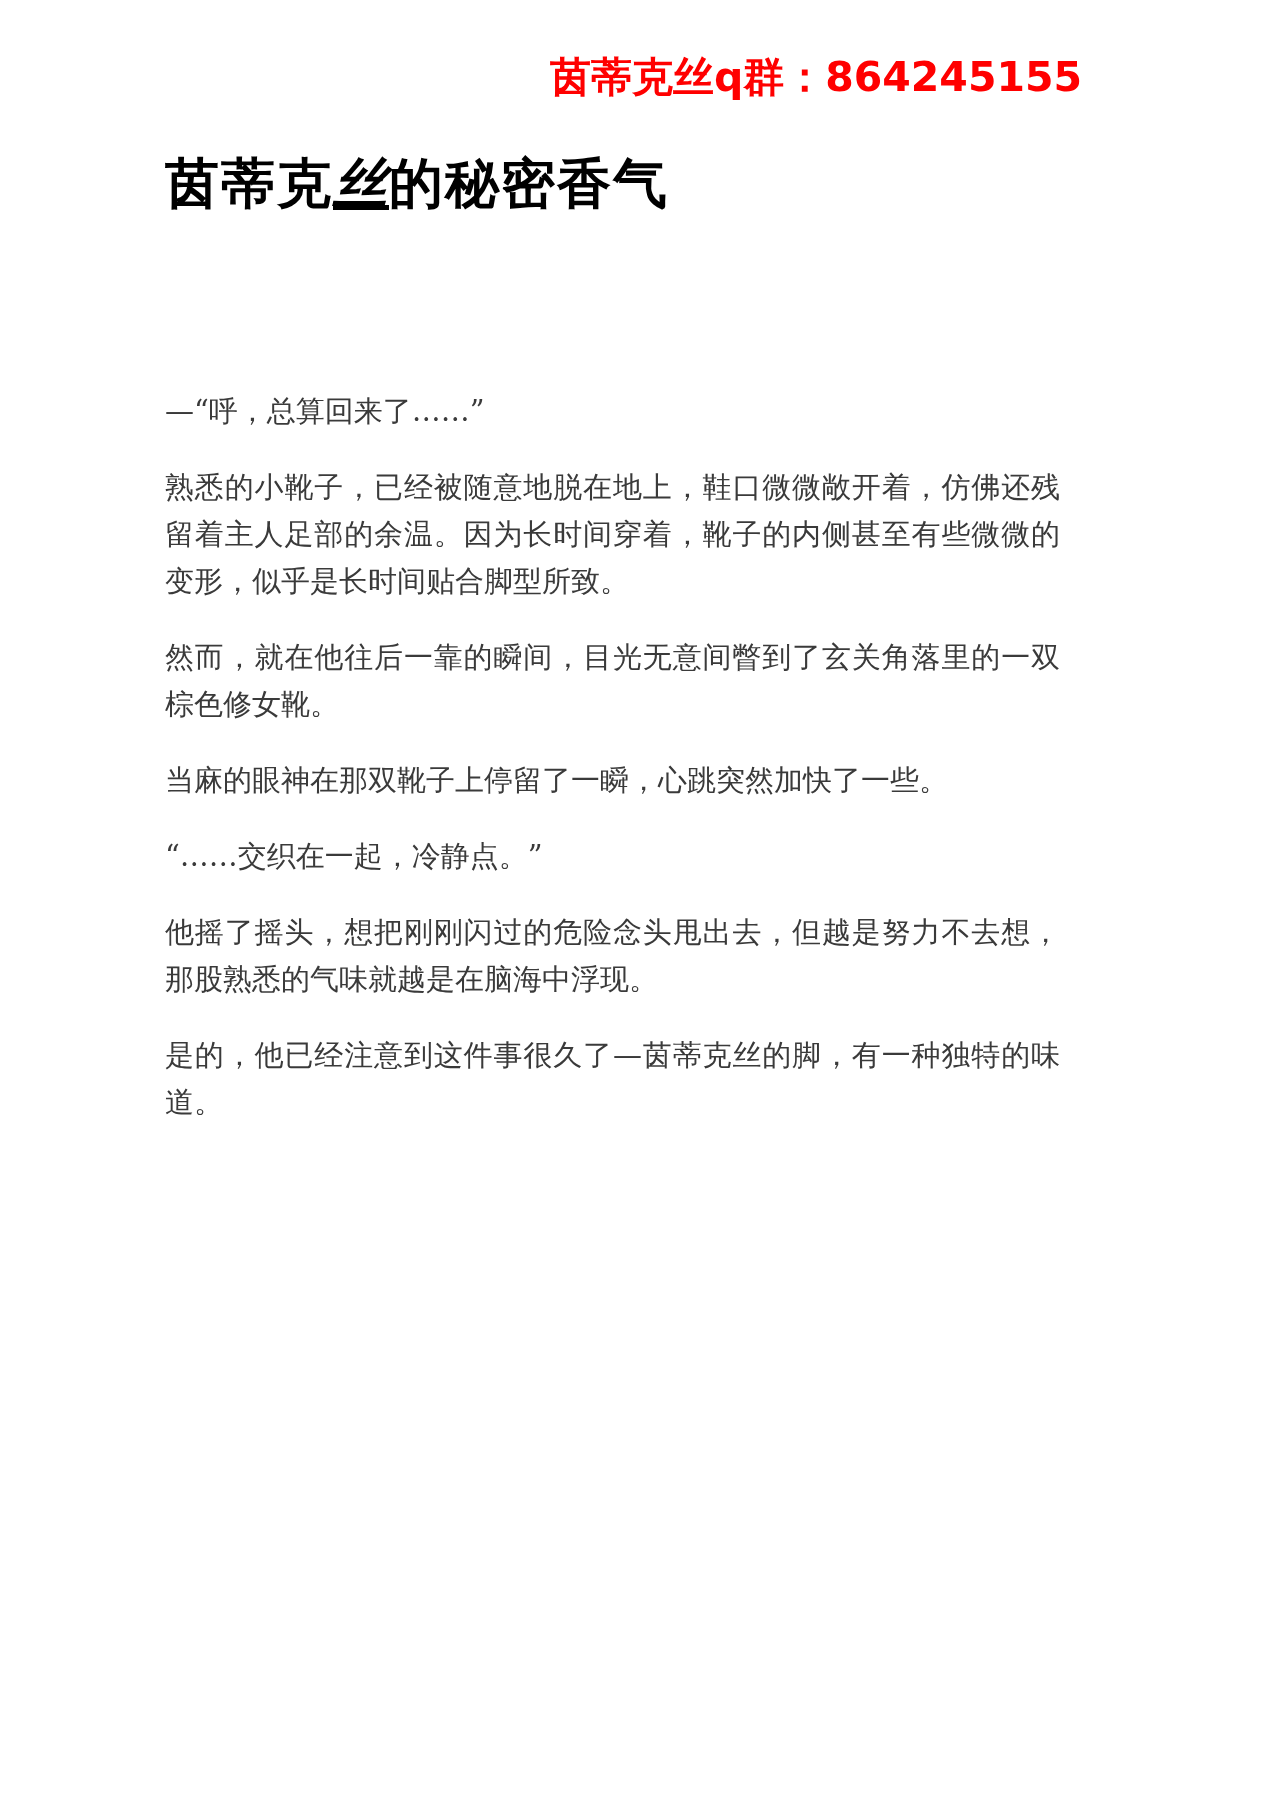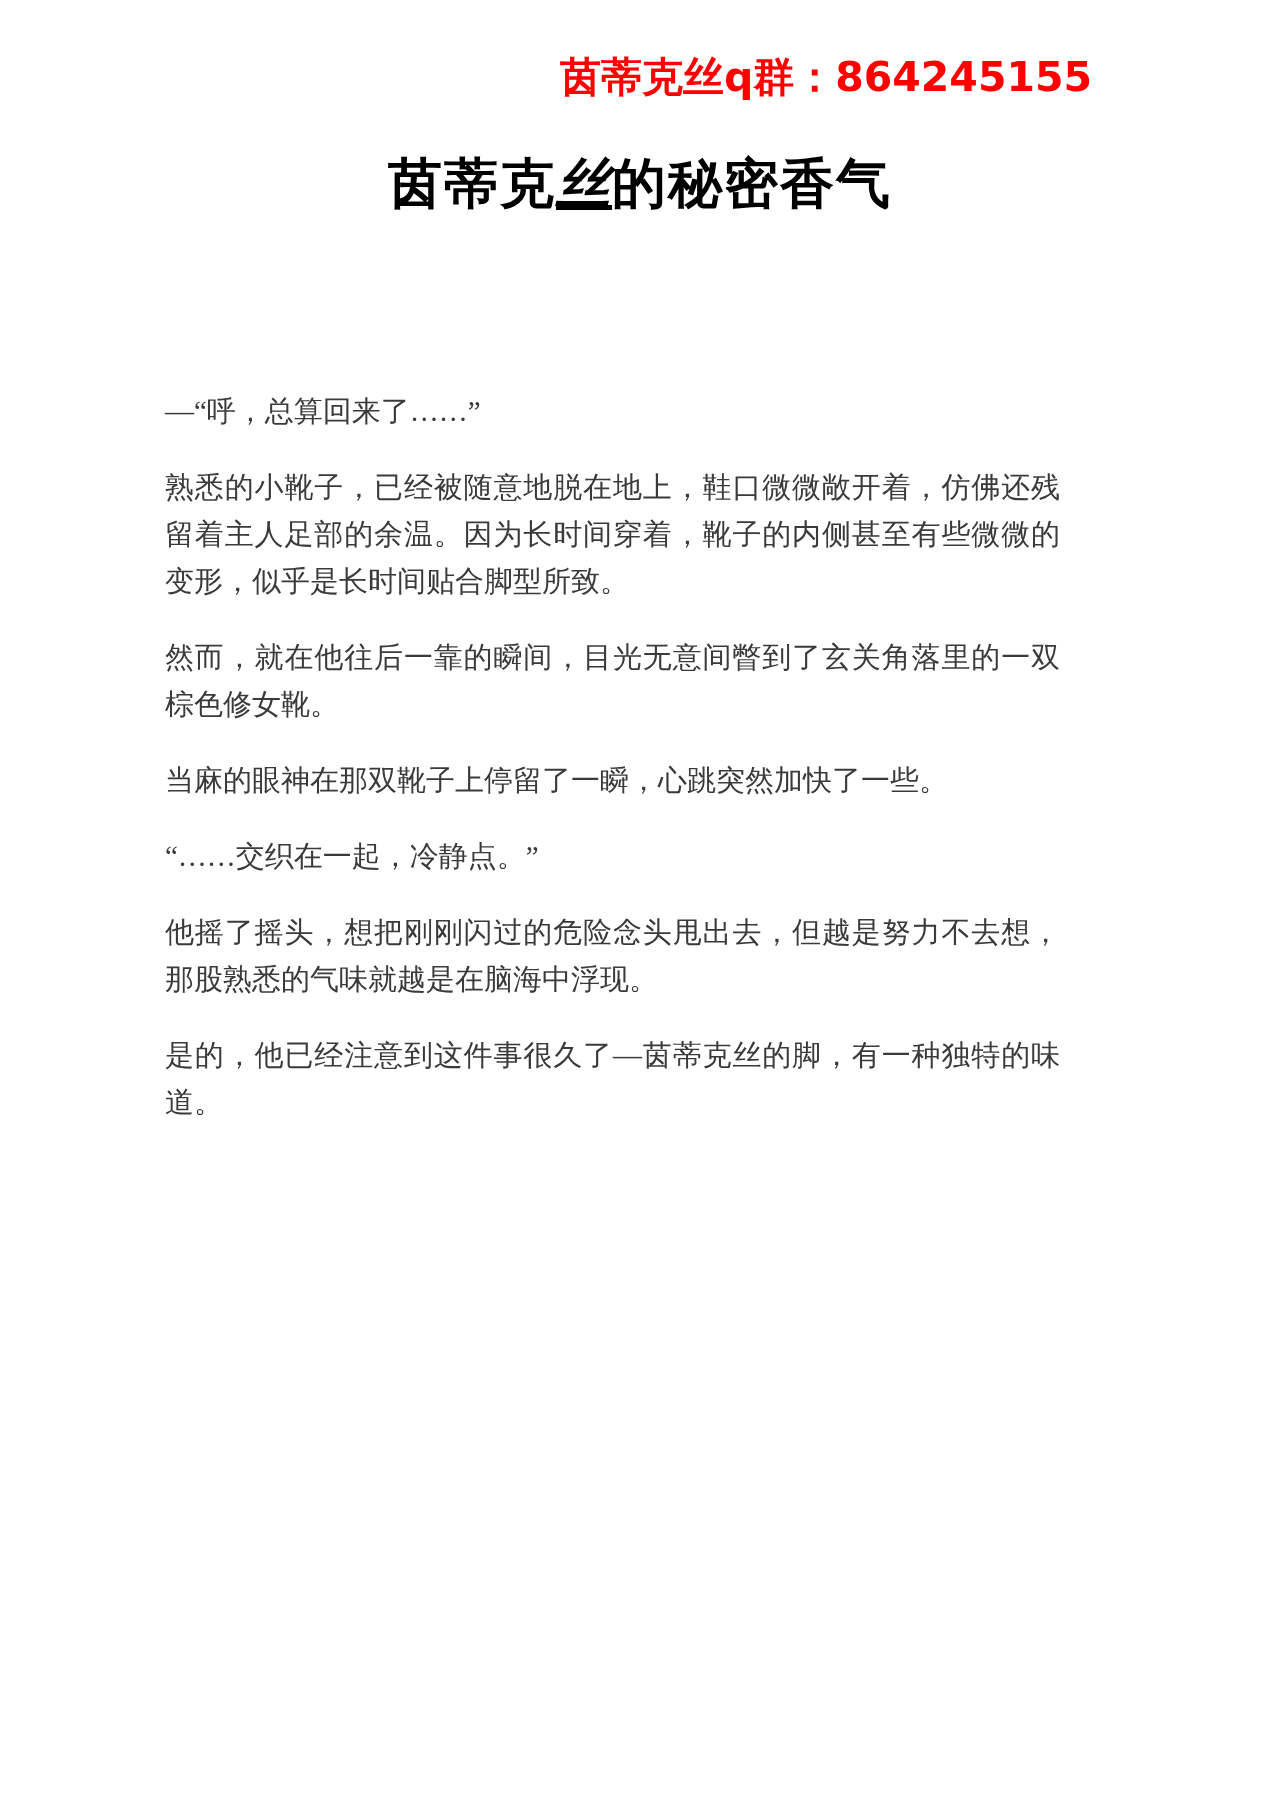--- a/index.html
+++ b/index.html
@@ -10,31 +10,31 @@
   body {
     width: 1280px;
     height: 1811px;
     position: relative;
     font-family: "DejaVu Serif", "Liberation Serif", serif;
     overflow: hidden;
   }
   .watermark {
     position: absolute;
     top: 52px;
-    right: 188px;
+    right: 198px;
     font-family: "DejaVu Sans", "Liberation Sans", sans-serif;
     font-weight: bold;
     font-size: 41px;
     line-height: 50px;
     color: #ff0000;
     white-space: nowrap;
   }
   .doc-title {
     margin: 148px 165px 0 165px;
-    text-align: center;
+    text-align: left;
     font-family: "DejaVu Sans", "Liberation Sans", sans-serif;
     font-weight: bold;
     font-size: 54px;
     line-height: 72px;
     color: #000000;
     letter-spacing: 2px;
   }
   .doc-title .emph {
     font-style: italic;
     text-decoration: underline;
@@ -44,21 +44,20 @@
     margin: 168px 165px 0 165px;
     width: 895px;
     font-size: 29px;
     line-height: 47px;
     color: #3a3a3a;
     text-align: justify;
   }
   .content p {
     margin: 11px 0 29px 0;
     word-break: break-all;
-    font-family: Liberation Serif, serif;
   }
 </style>
 </head>
 <body>
 
 <div class="watermark">茵蒂克丝q群：864245155</div>
 
 <h1 class="doc-title">
   <span>茵蒂克</span><span class="emph">丝</span><span>的秘密香气</span>
 </h1>

